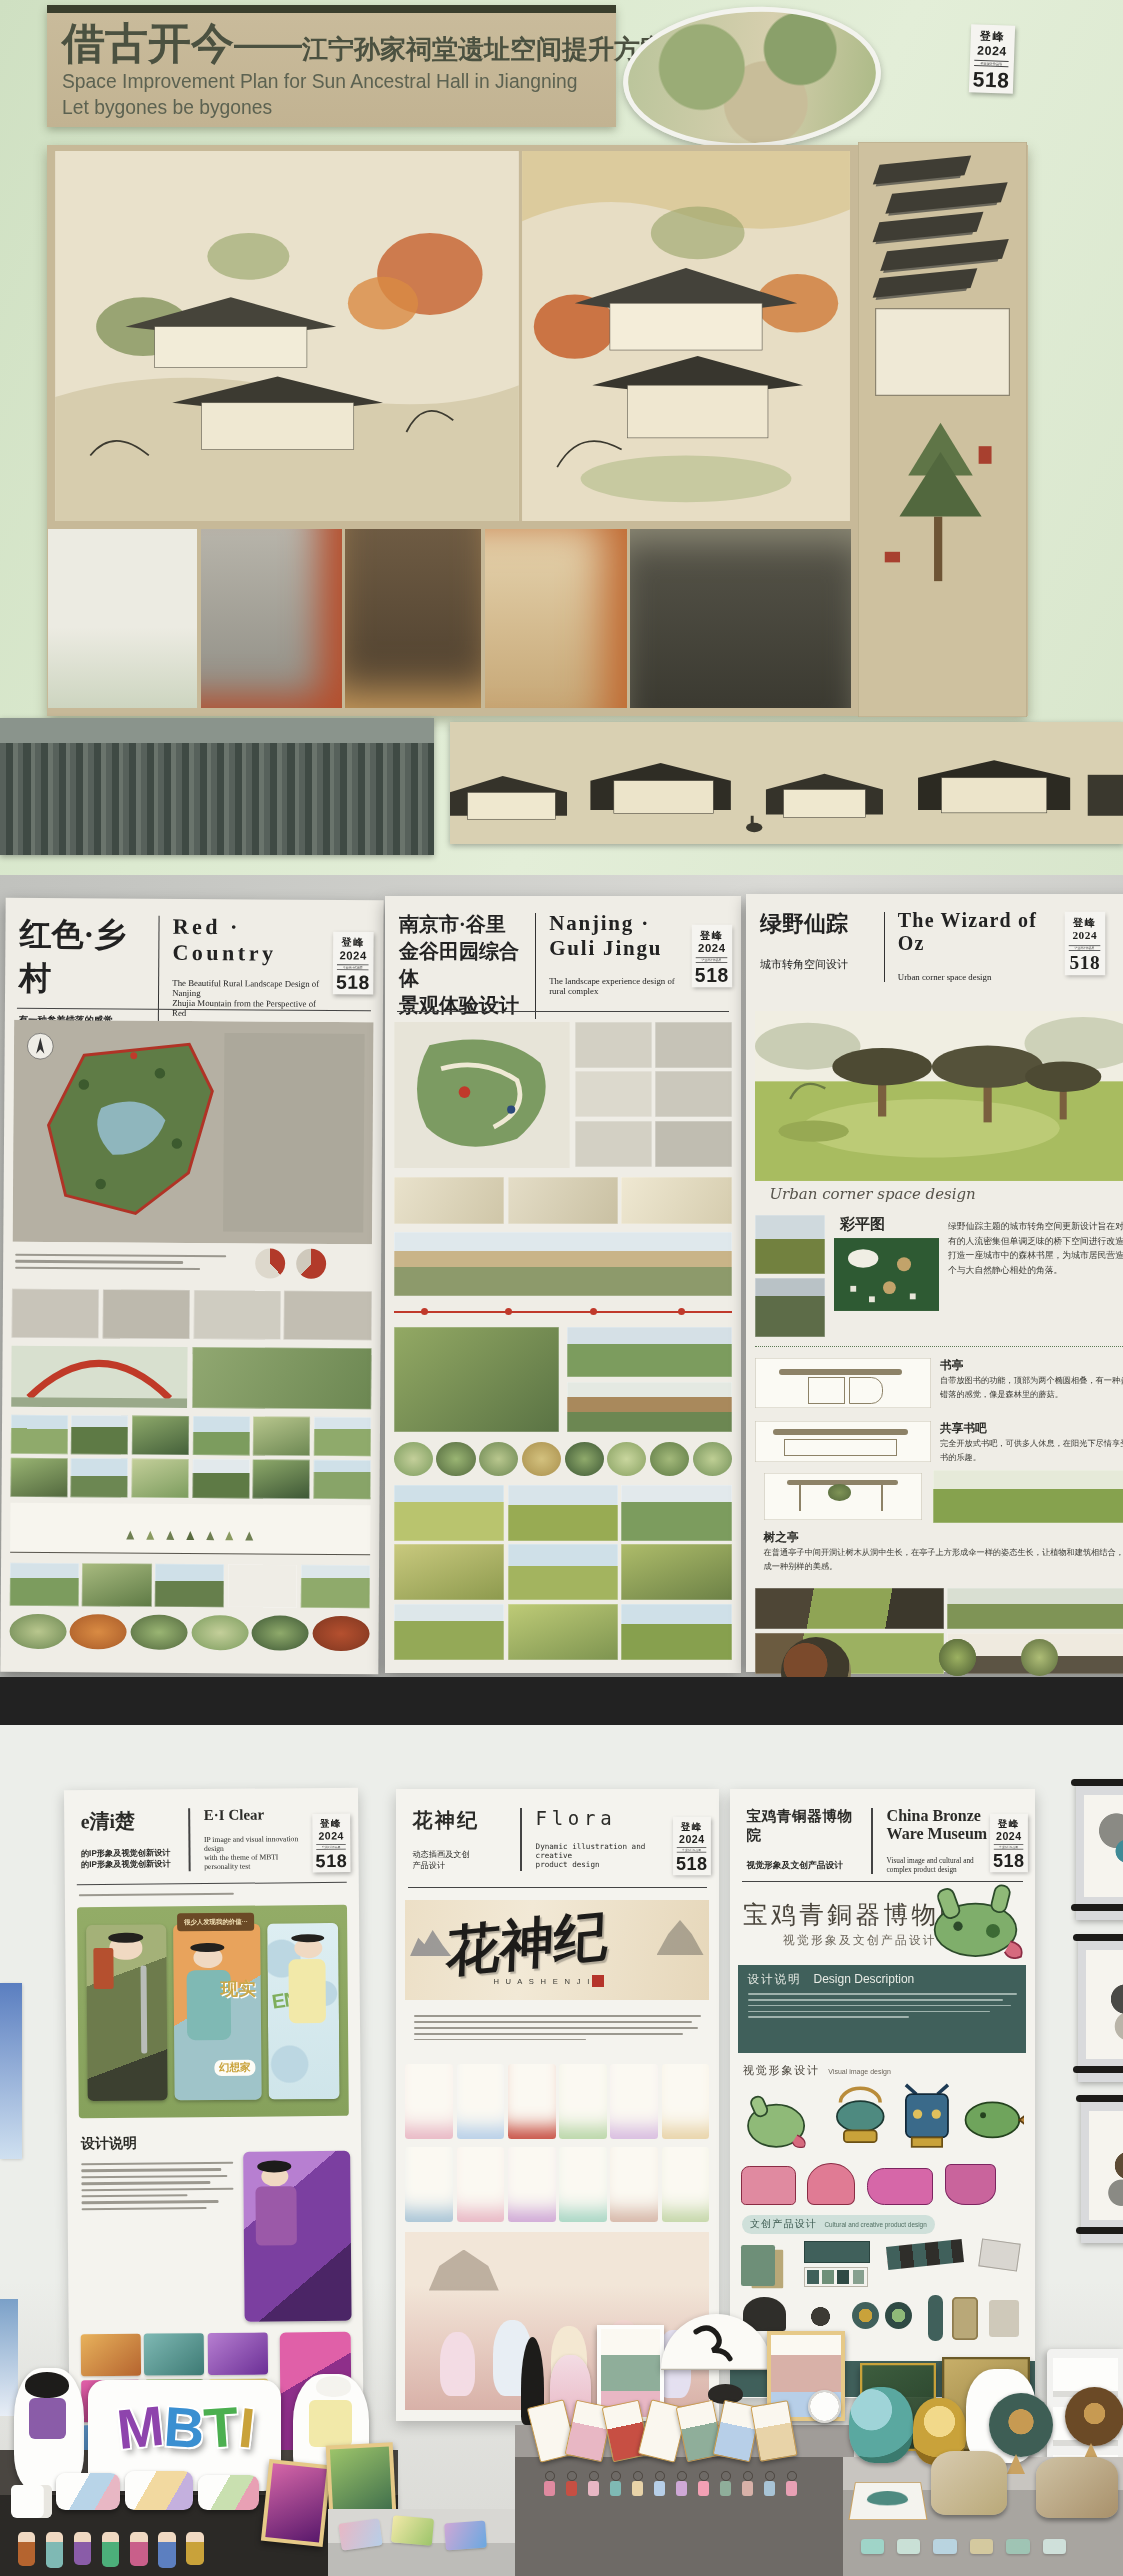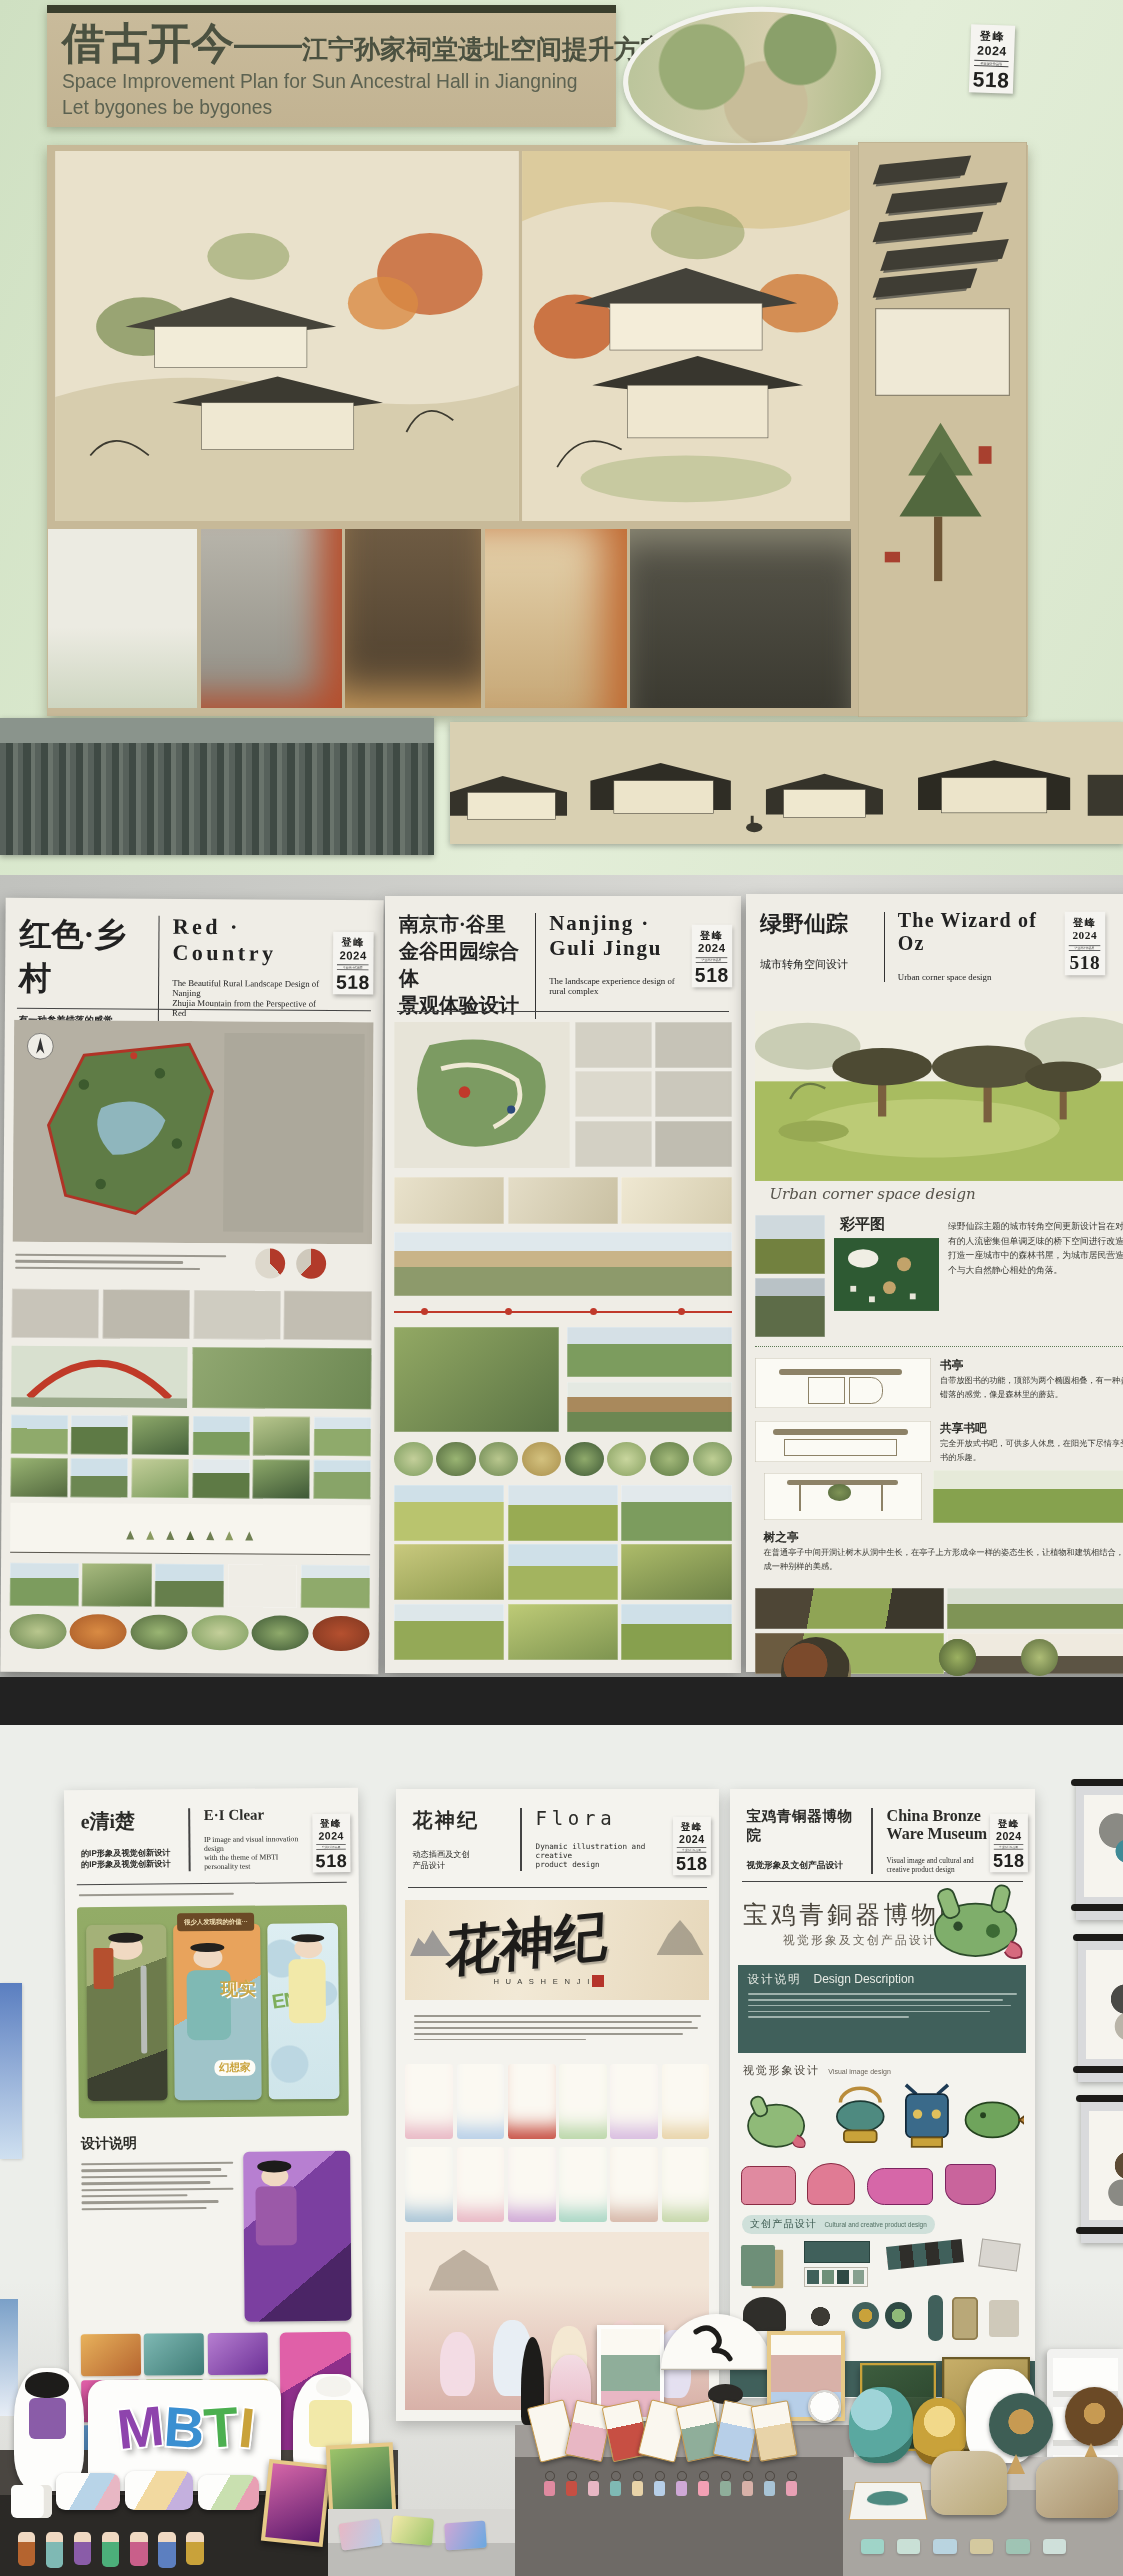--- a/index.html
+++ b/index.html
@@ -626,21 +626,21 @@
 
     <div class="poster-w" style="left:730px;top:64px;width:305px;height:609px;">
       <div class="phdr2" style="padding-right:46px;">
         <div style="width:111px;">
           <div class="zh serif" style="font-size:14.6px;letter-spacing:0.6px;">宝鸡青铜器博物院</div>
           <div style="font-size:8.8px;margin-top:15px;font-weight:bold;">视觉形象及文创产品设计</div>
         </div>
         <div class="vline"></div>
         <div style="flex:1;">
           <div class="zh serif" style="font-size:16px;">China Bronze Ware Museum</div>
-          <div class="serif" style="font-size:7.3px;margin-top:13px;">Visual image and cultural and creative product design</div>
+          <div class="serif" style="font-size:7.3px;margin-top:13px;">Visual image and cultural and complex product design</div>
         </div>
       </div>
       <div class="badge" style="right:4.7px;top:20px;transform:scale(.86);">
         <div class="b-zh">登峰</div>
         <div class="b-year">2024</div>
         <div class="b-small">毕业设计作品展</div>
         <div class="b-num">518</div>
       </div>
       <div class="hr" style="top:92px;"></div>
 

